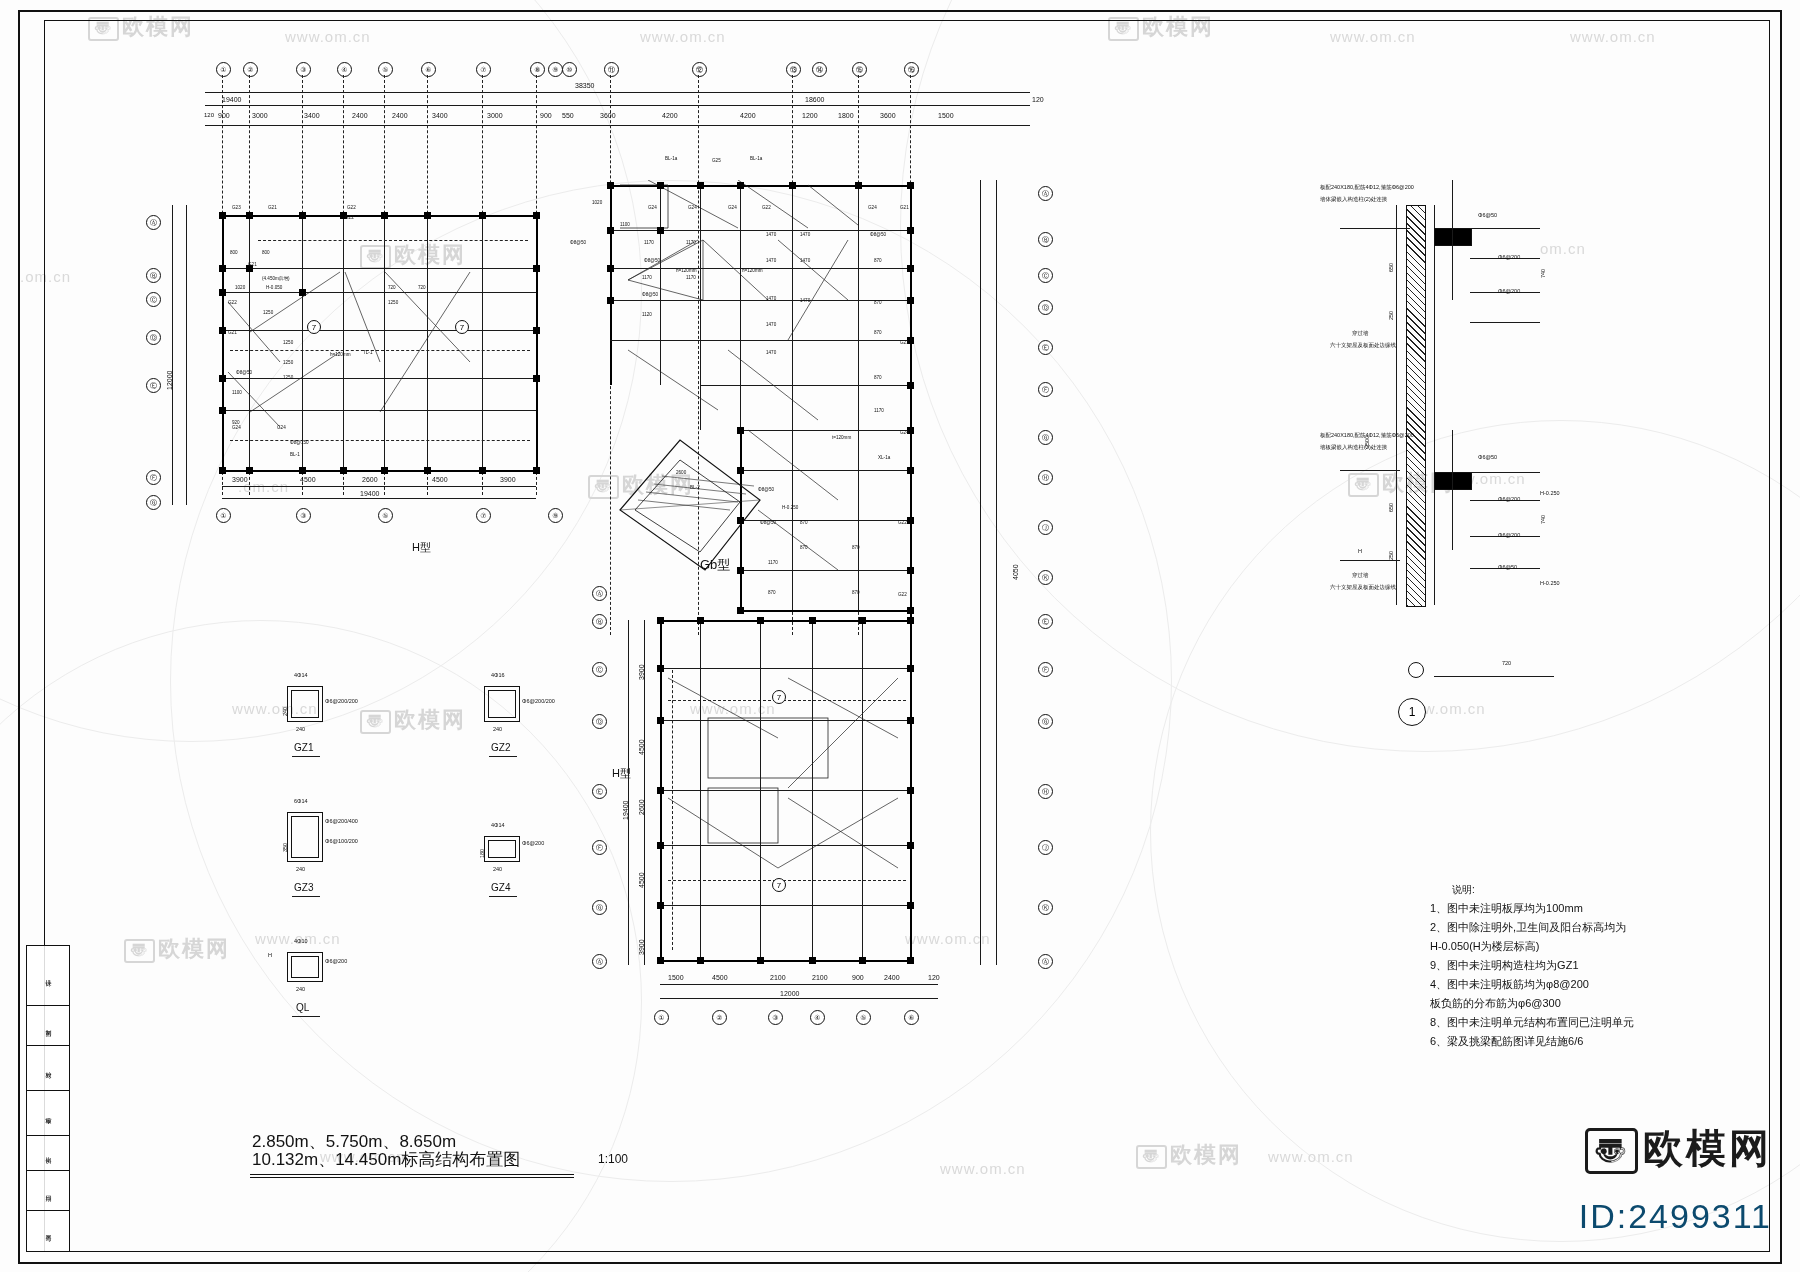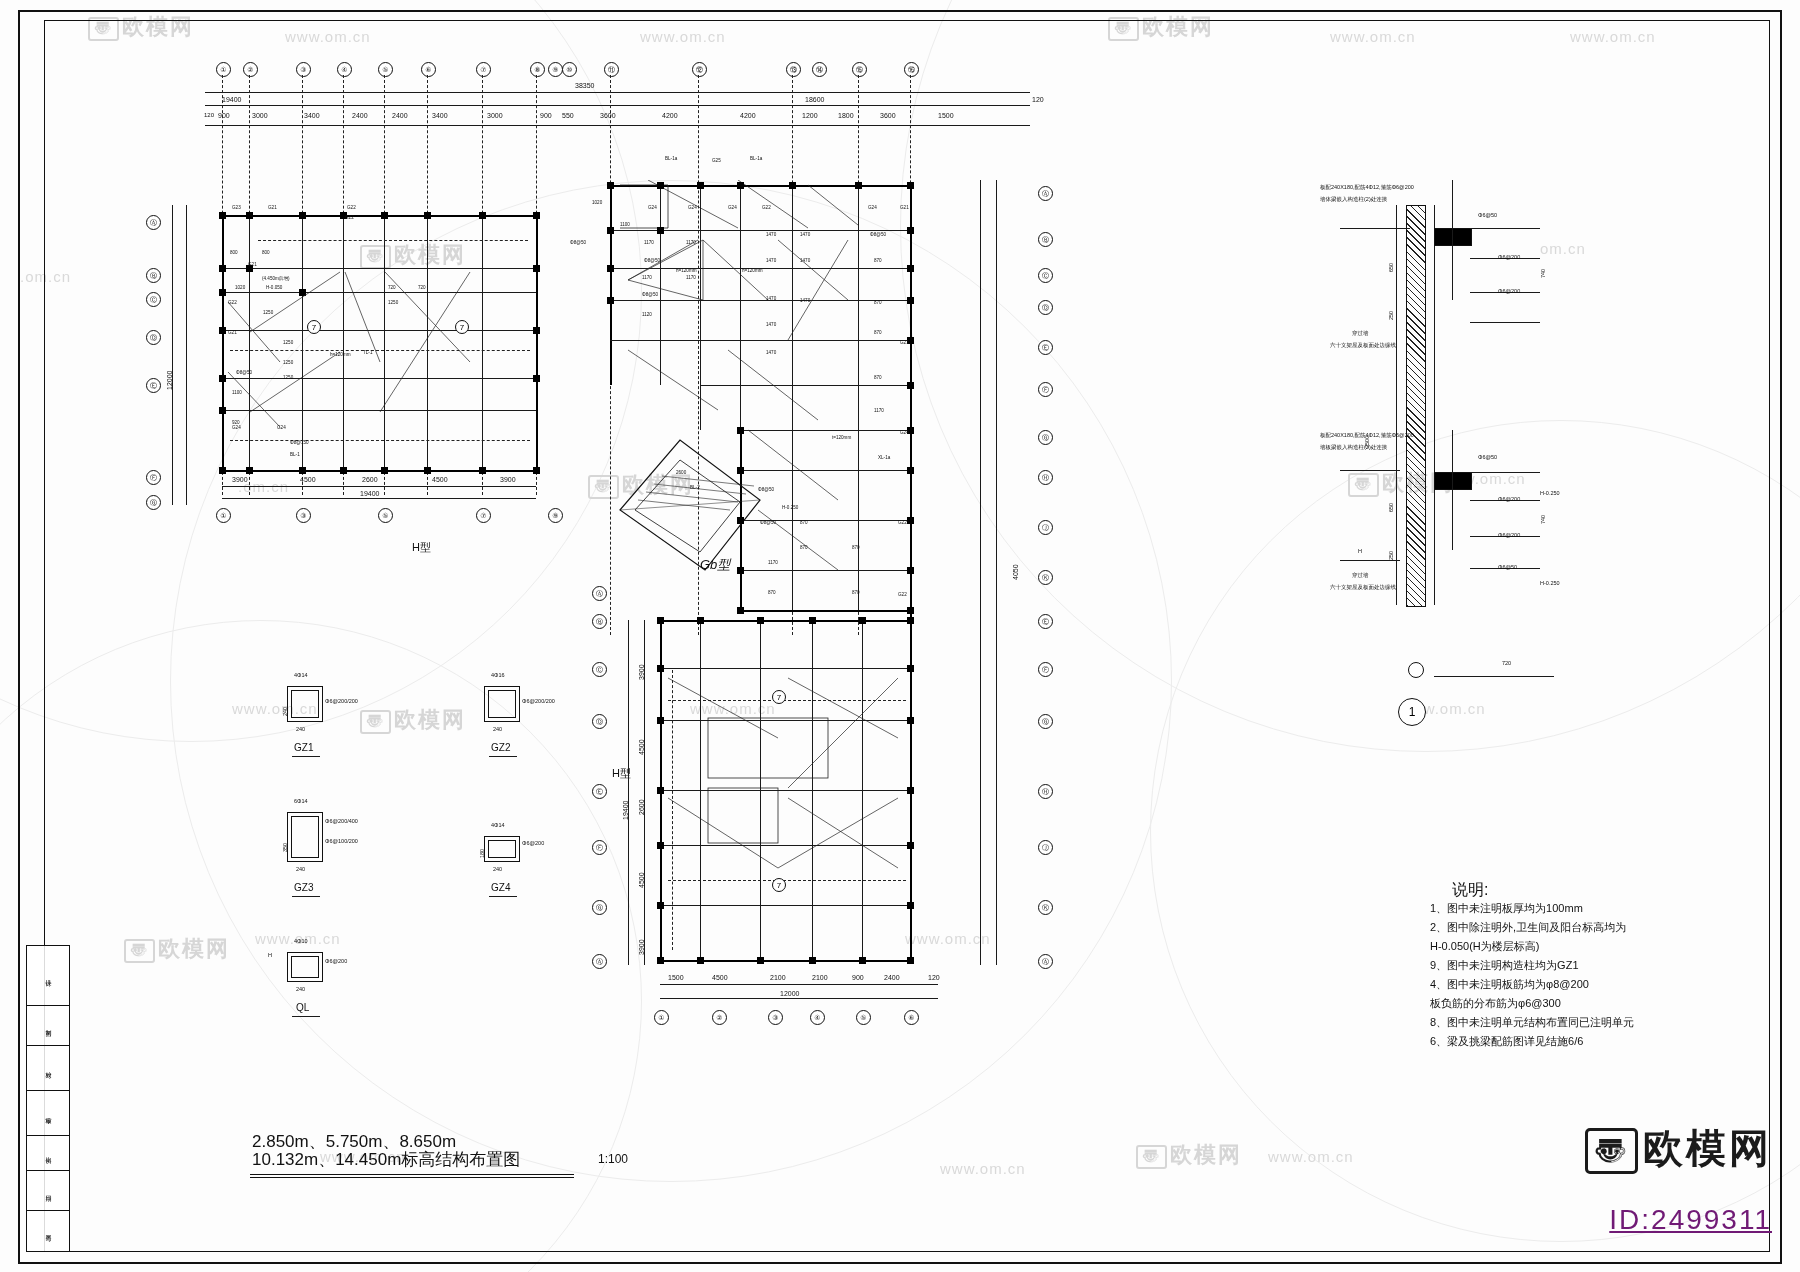--- a/index.html
+++ b/index.html
@@ -72,36 +72,36 @@
     font-size:8px;display:flex;align-items:center;justify-content:center;background:#fff;
   }
   .hatch{
     position:absolute;
     background:repeating-linear-gradient(45deg,#222 0 1px,transparent 1px 5px);
   }
   .xbox{position:absolute;border:1px solid #111;}
   .notes{
     position:absolute;font-size:11px;color:#111;line-height:19px;white-space:nowrap;
   }
-  .notes .nt-title{font-size:16px;margin-left:22px;}
+  .notes .nt-title{font-size:10px;margin-left:22px;}
   .bigtitle{position:absolute;font-size:17px;color:#111;white-space:nowrap;}
   .titleline{position:absolute;height:1px;background:#111;}
   .scaletxt{position:absolute;font-size:12px;color:#111;}
   
   .brand{
     position:absolute;right:28px;bottom:96px;color:#1b1b1b;
     font-size:40px;font-weight:bold;letter-spacing:3px;
   }
   .brand .bbox{
     display:inline-block;border:3px solid #1b1b1b;border-radius:5px;
     padding:0 6px;margin-right:5px;font-size:32px;line-height:40px;
   }
   .brandid{
-    position:absolute;right:28px;bottom:36px;color:#701a75;
-    font-size:28px;letter-spacing:2px;text-decoration:underline;
+    position:absolute;right:28px;bottom:36px;color:#0c4a6e;
+    font-size:34px;letter-spacing:2px;
   }
 </style>
 </head>
 <body>
 
 <div id="sheet">
 
   <div class="wm-arc" style="left:-260px;top:-160px;width:900px;height:900px;"></div>
   <div class="wm-arc" style="left:170px;top:180px;width:1000px;height:1000px;"></div>
   <div class="wm-arc" style="left:900px;top:-300px;width:1050px;height:1050px;"></div>
@@ -380,21 +380,21 @@
 
   <svg width="220" height="200" style="position:absolute;left:610px;top:380px;">
     <polygon points="10,130 70,60 150,120 95,190" fill="none" stroke="#111" stroke-width="1.2"></polygon>
     <polygon points="25,130 70,80 130,122 90,172" fill="none" stroke="#111" stroke-width="0.8"></polygon>
     <line x1="28" y1="120" x2="120" y2="130" stroke="#222" stroke-width="0.6"></line>
     <line x1="36" y1="112" x2="128" y2="122" stroke="#222" stroke-width="0.6"></line>
     <line x1="44" y1="104" x2="136" y2="114" stroke="#222" stroke-width="0.6"></line>
     <line x1="52" y1="96" x2="144" y2="106" stroke="#222" stroke-width="0.6"></line>
     <line x1="10" y1="130" x2="150" y2="120" stroke="#222" stroke-width="0.5"></line>
   </svg>
-  <div class="lbl" style="left:700px;top:556px;font-size:13px;font-style:italic;">Gb型</div>
+  <div class="lbl" style="left:700px;top:556px;font-size:13px;">Gb型</div>
 
   <div class="col" style="left:607px;top:182px;width:7px;height:7px;"></div>
   <div class="col" style="left:657px;top:182px;width:7px;height:7px;"></div>
   <div class="col" style="left:697px;top:182px;width:7px;height:7px;"></div>
   <div class="col" style="left:737px;top:182px;width:7px;height:7px;"></div>
   <div class="col" style="left:789px;top:182px;width:7px;height:7px;"></div>
   <div class="col" style="left:855px;top:182px;width:7px;height:7px;"></div>
   <div class="col" style="left:907px;top:182px;width:7px;height:7px;"></div>
   <div class="col" style="left:607px;top:227px;width:7px;height:7px;"></div>
   <div class="col" style="left:657px;top:227px;width:7px;height:7px;"></div>

